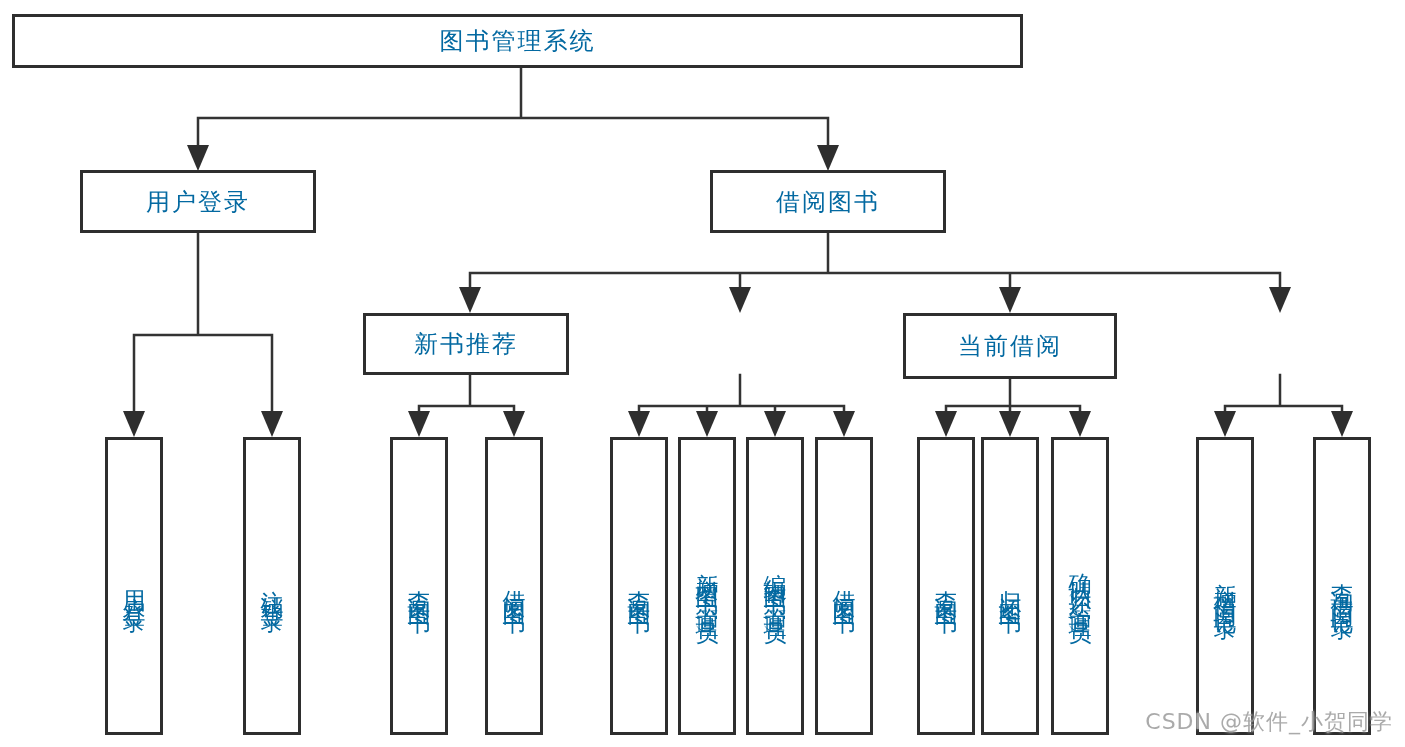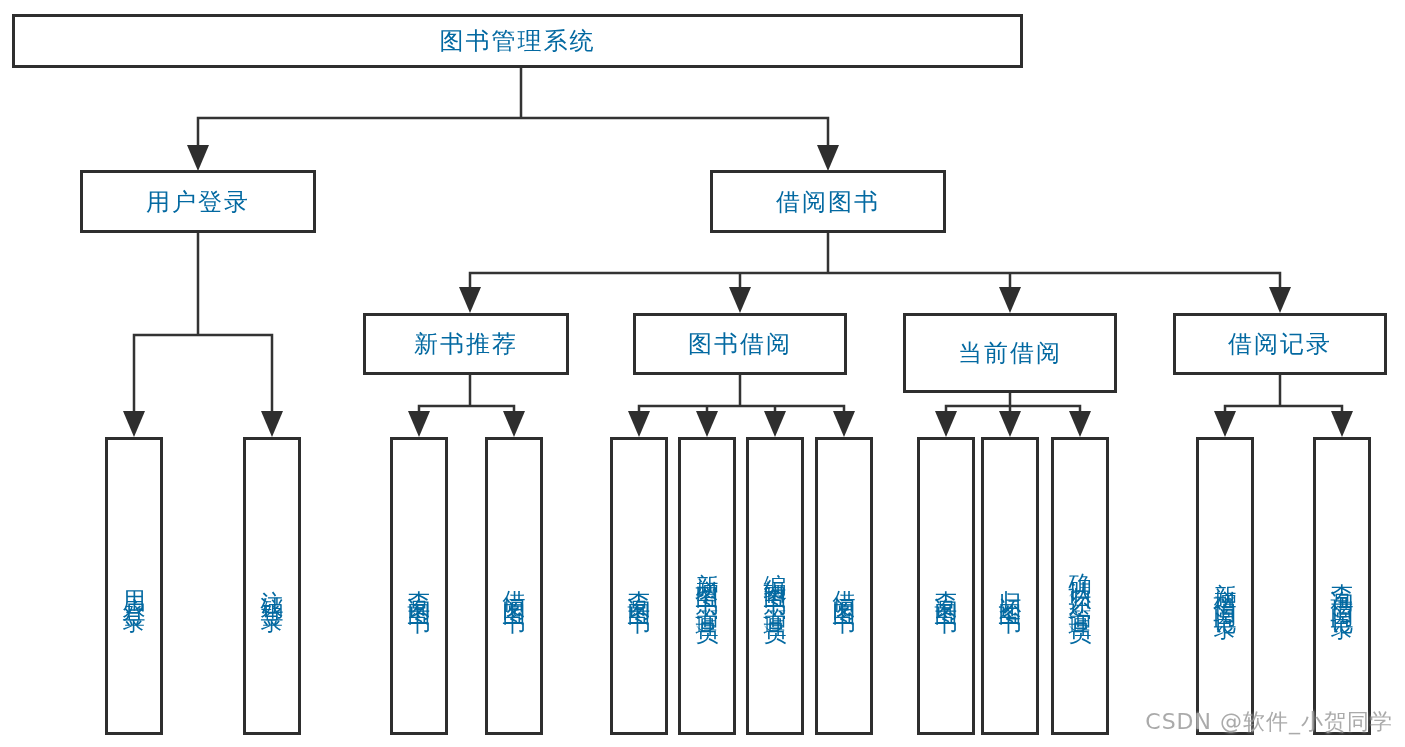--- a/index.html
+++ b/index.html
@@ -89,23 +89,21 @@
       <polygon points="1331,411 1353,411 1342,437"></polygon>
     </g>
   </svg>
 
   <div class="box h" style="left:12px; top:14px; width:1011px; height:54px">图书管理系统</div>
 
   <div class="box h" style="left:80px; top:170px; width:236px; height:63px">用户登录</div>
   <div class="box h" style="left:710px; top:170px; width:236px; height:63px">借阅图书</div>
 
   <div class="box h" style="left:363px; top:313px; width:206px; height:62px">新书推荐</div>
-  <div class="box h" style="left:633px; top:313px; width:214px; height:62px">图书借阅</div>
-  <div class="box h" style="left:903px; top:313px; width:214px; height:80px">当前借阅</div>
-  <div class="box h" style="left:1173px; top:313px; width:214px; height:62px">借阅记录</div>
+  <div class="box h" style="left:903px; top:313px; width:214px; height:66px">当前借阅</div>
 
   <div class="box v" style="left:105px; top:437px; width:58px; height:298px">用户登录</div>
   <div class="box v" style="left:243px; top:437px; width:58px; height:298px">注销登录</div>
 
   <div class="box v" style="left:390px; top:437px; width:58px; height:298px">查询图书</div>
   <div class="box v" style="left:485px; top:437px; width:58px; height:298px">借阅图书</div>
 
   <div class="box v" style="left:610px; top:437px; width:58px; height:298px">查询图书</div>
   <div class="box v" style="left:678px; top:437px; width:58px; height:298px">新增图书（管理员）</div>
   <div class="box v" style="left:746px; top:437px; width:58px; height:298px">编辑图书（管理员）</div>

